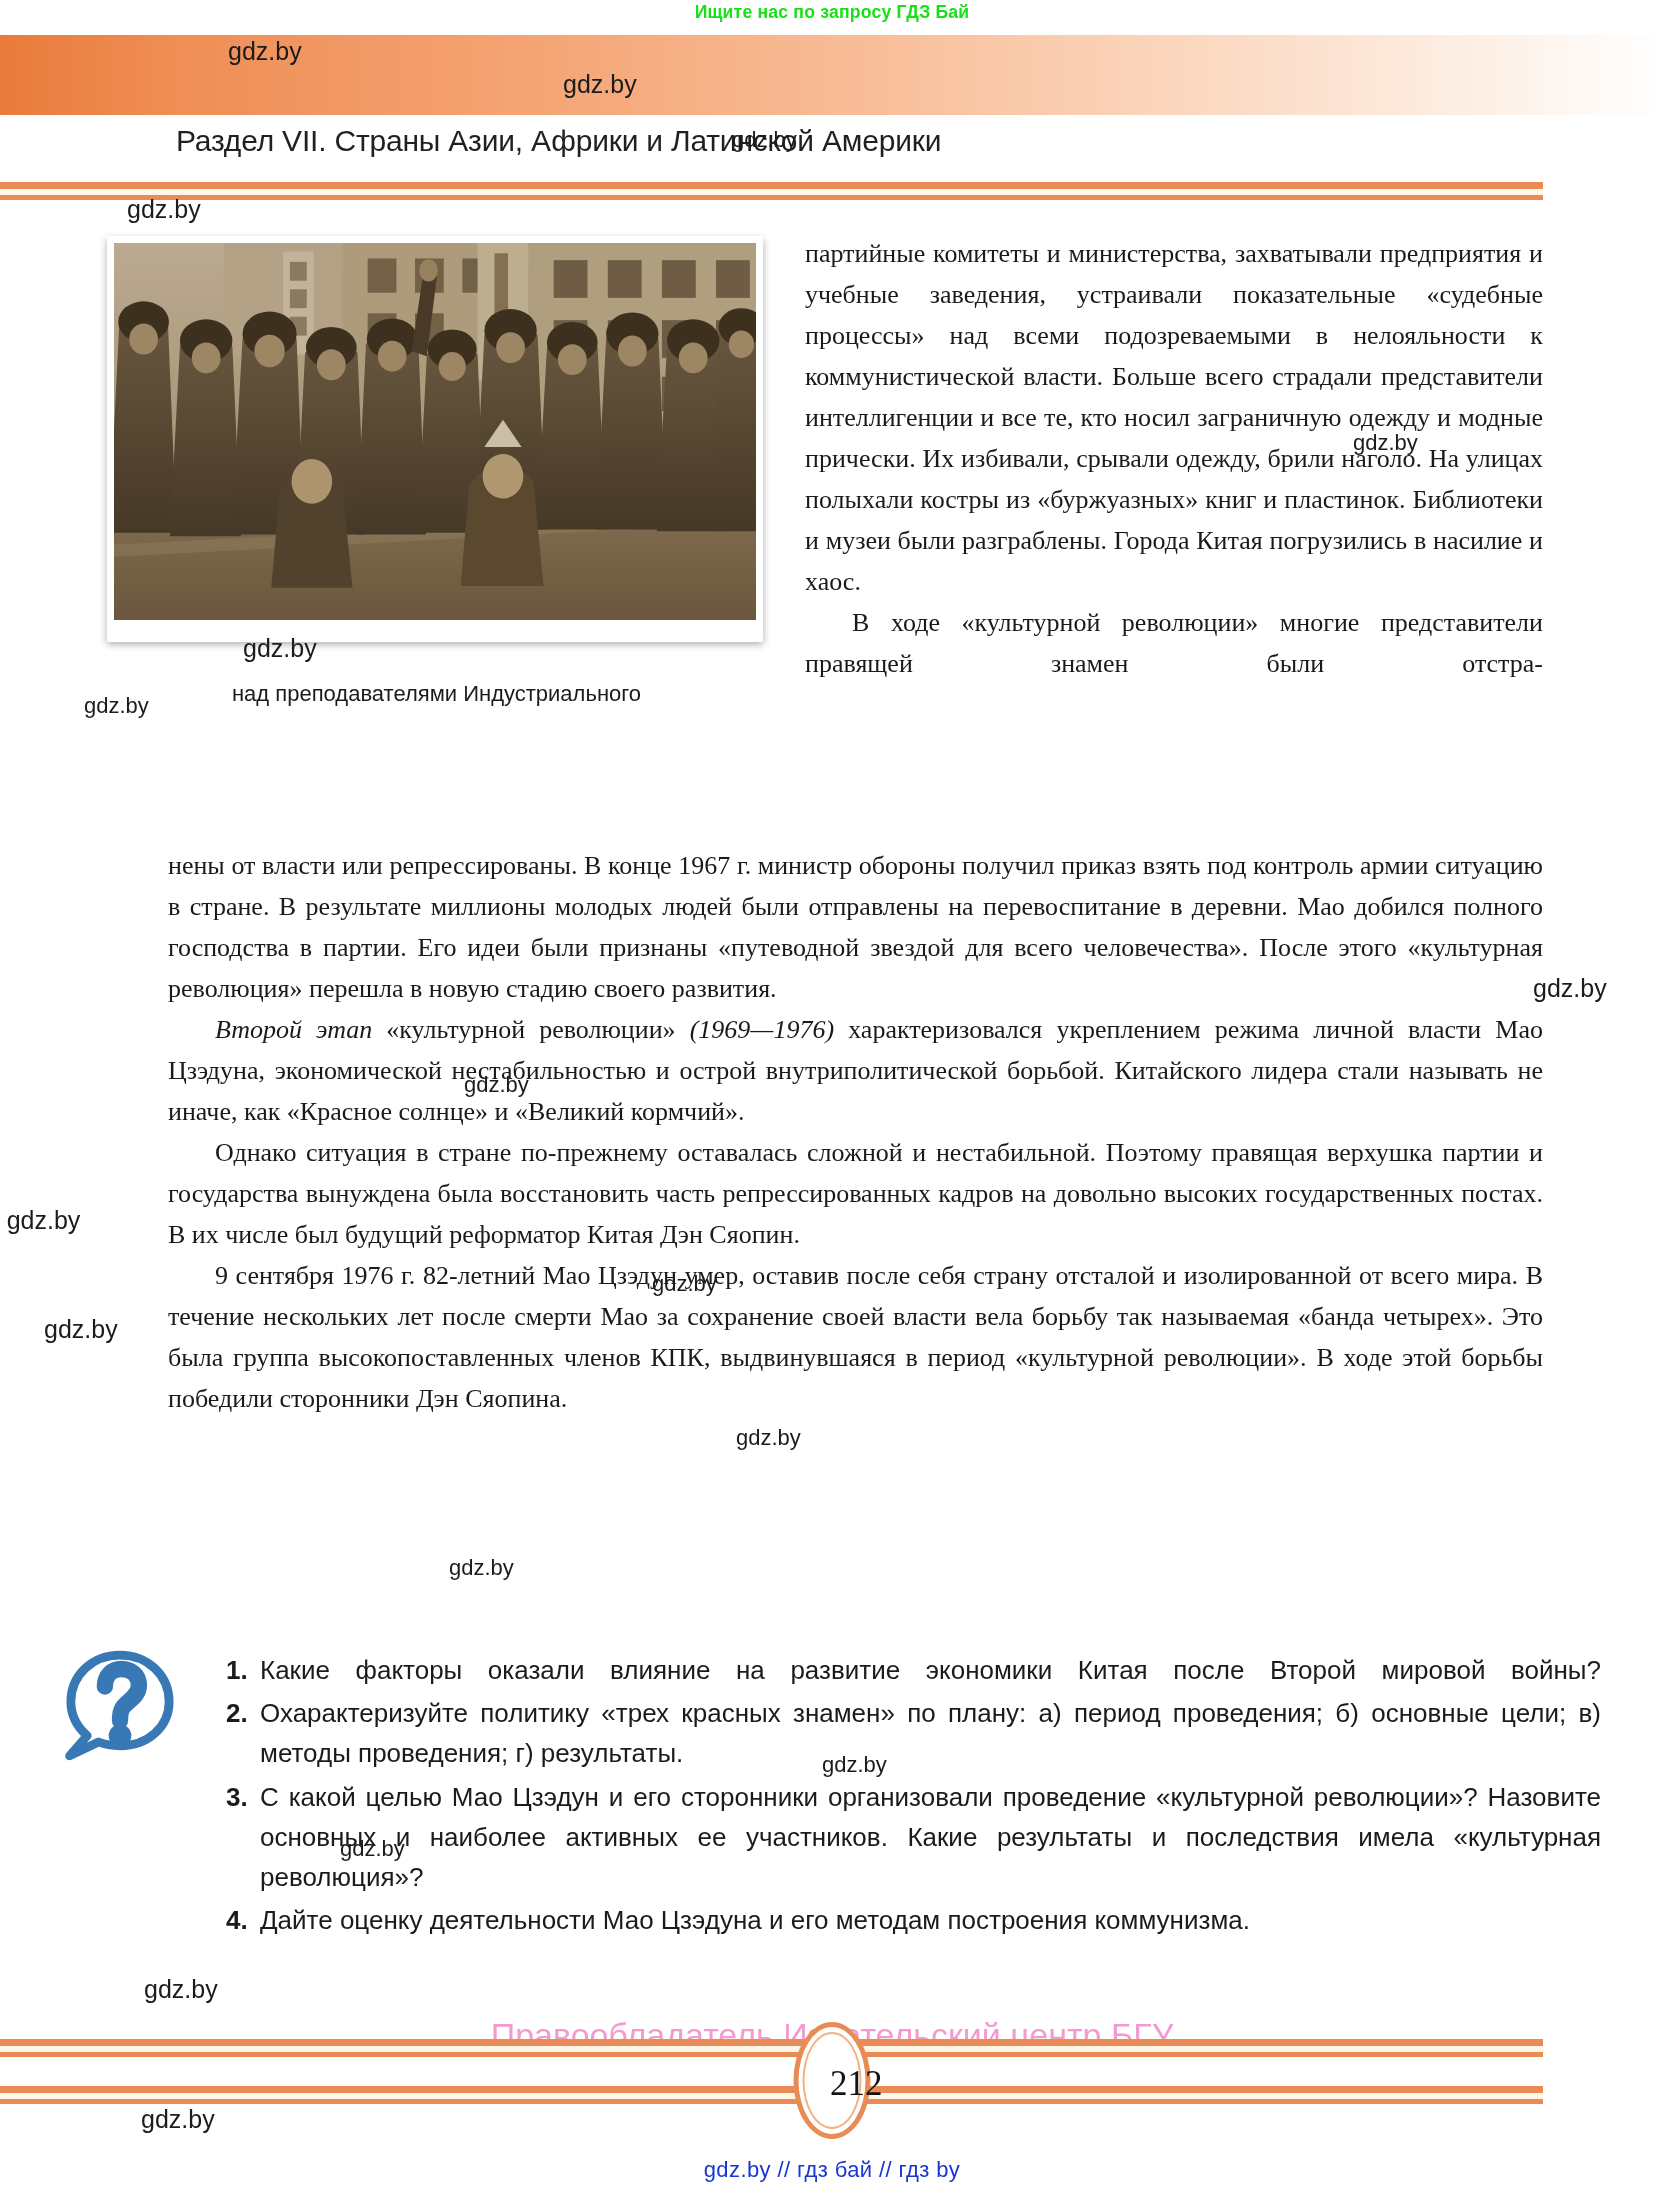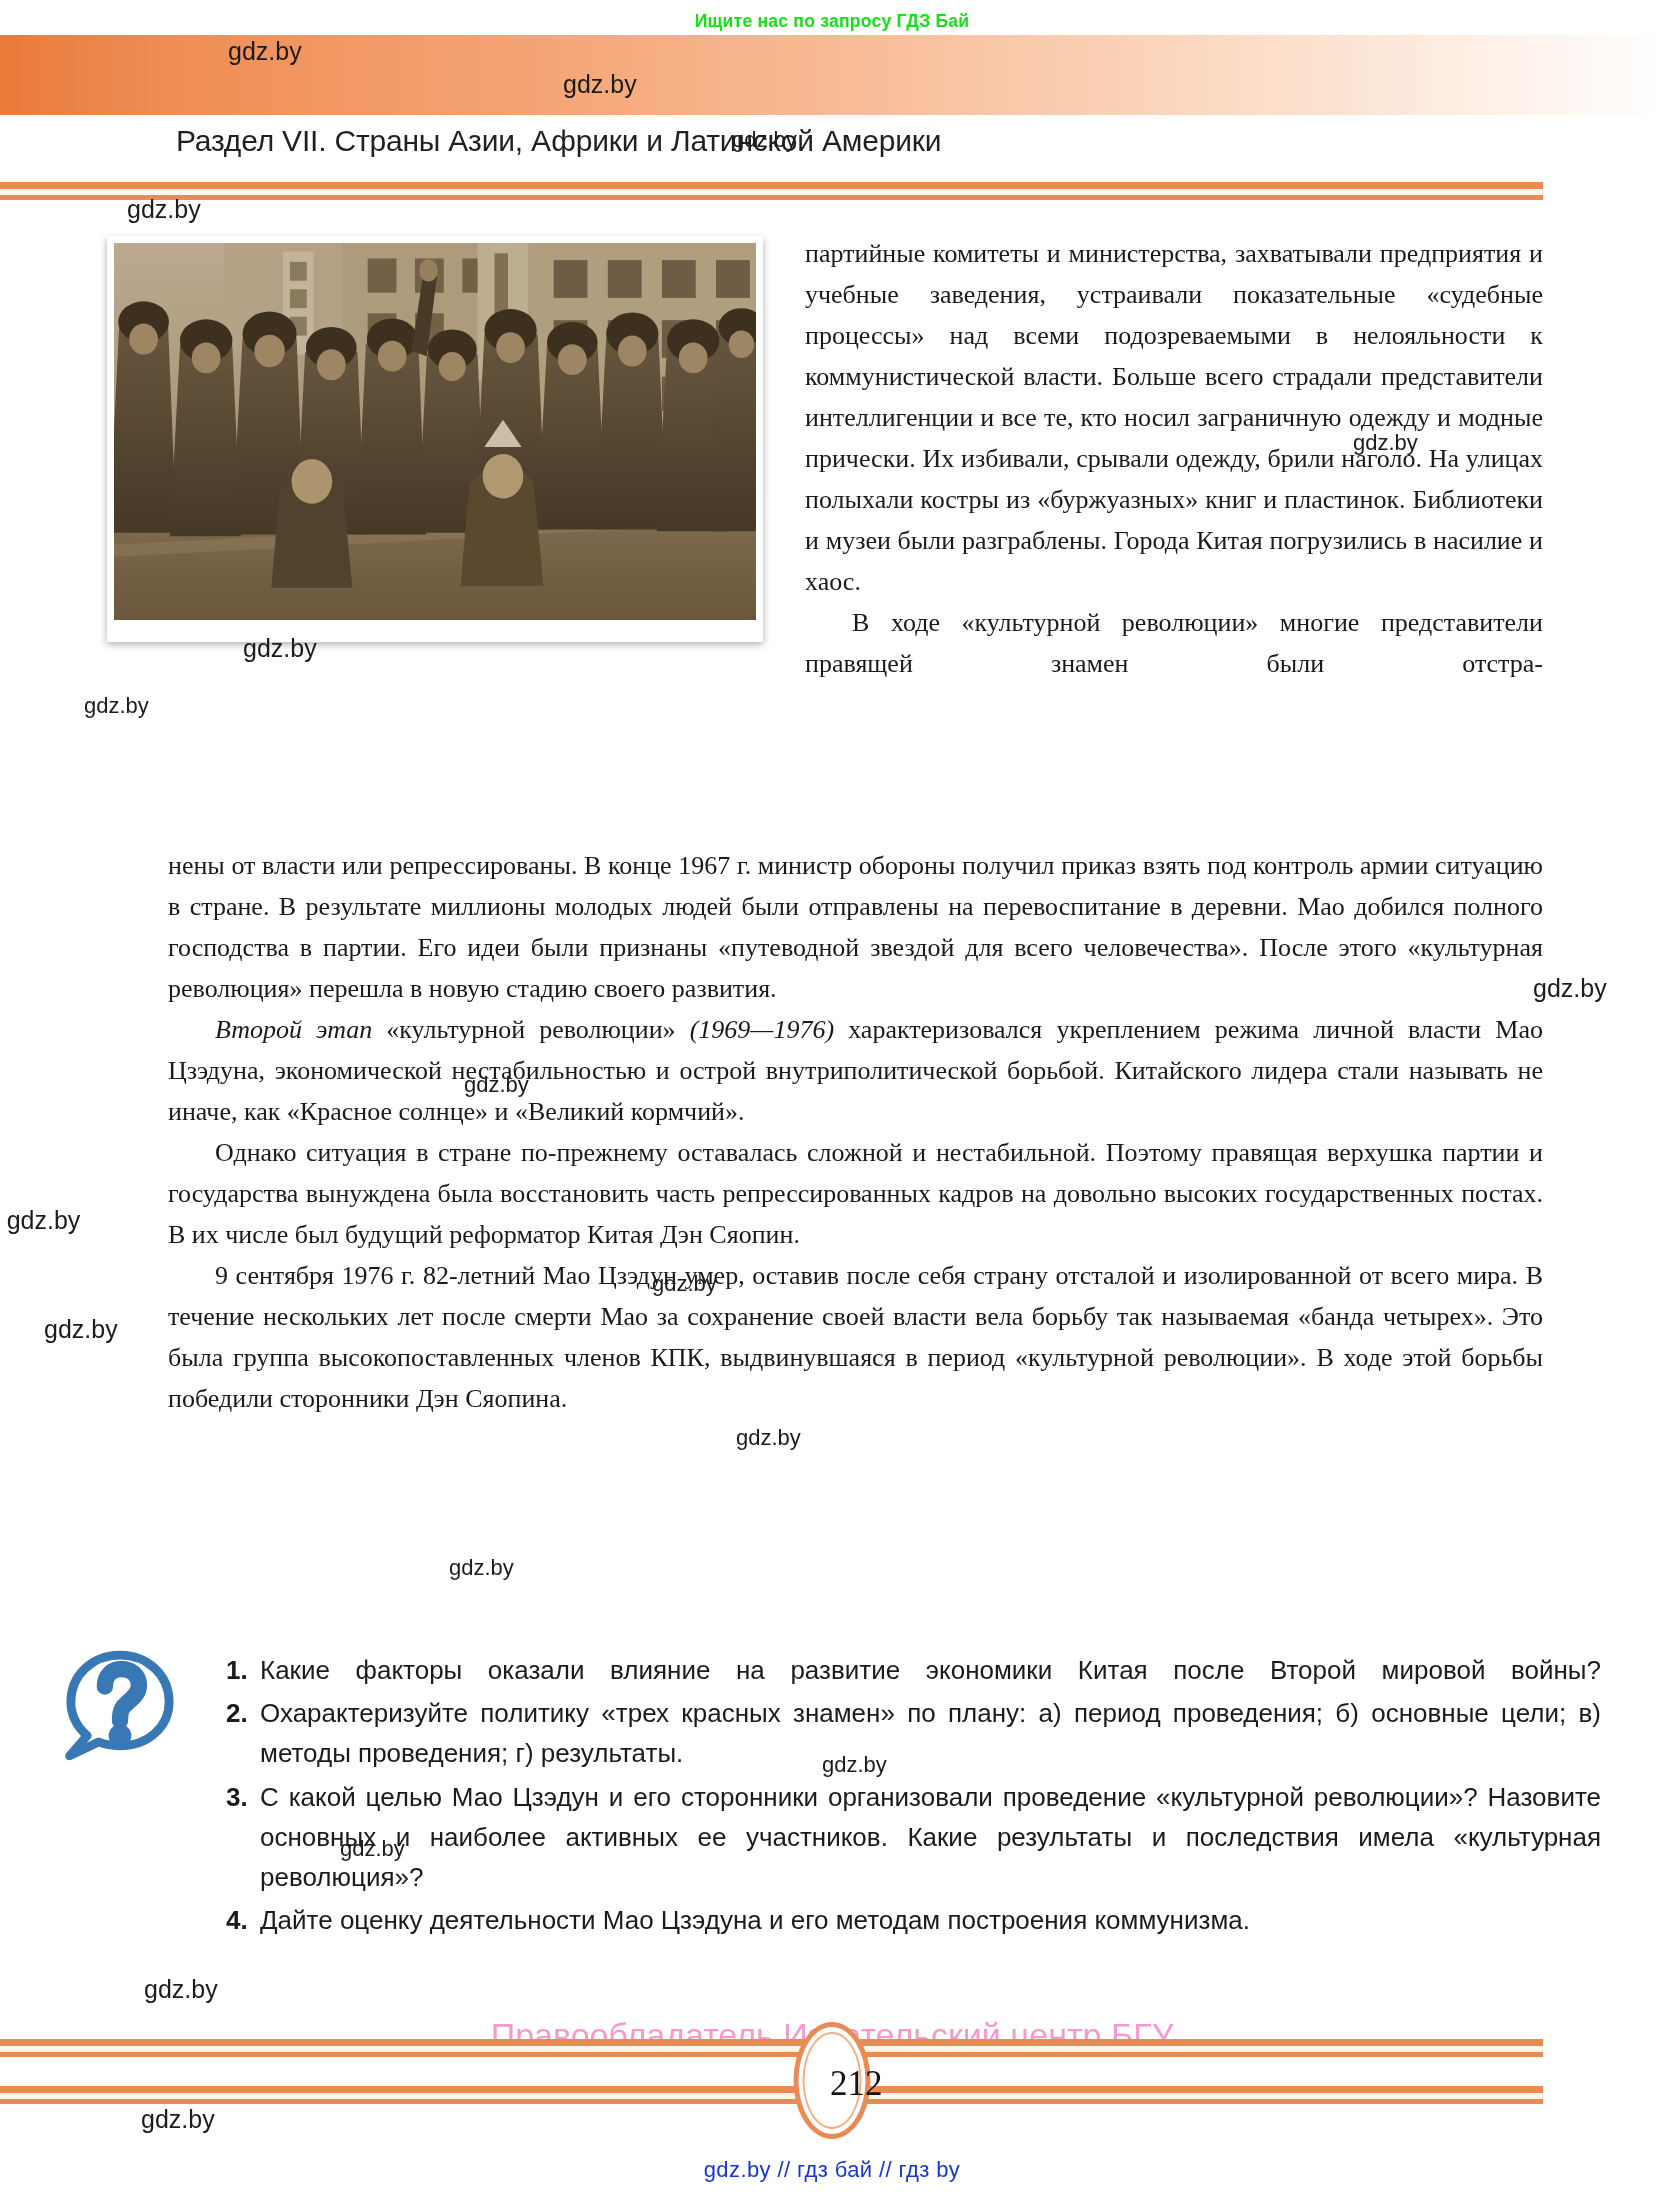--- a/index.html
+++ b/index.html
@@ -12,21 +12,21 @@
     height: 2205px;
     position: relative;
     overflow: hidden;
     font-family: "Liberation Serif", serif;
     color: #1a1a1a;
   }
 
   
   .promo-line {
     position: absolute;
-    top: 11px;
+    top: 2px;
     left: 0;
     width: 1664px;
     text-align: center;
     font-family: "Liberation Sans", sans-serif;
     font-size: 17.6px;
     font-weight: 700;
     color: #16e016;
     letter-spacing: 0.2px;
   }
 
@@ -352,20 +352,21 @@
         <path d="M438 238 l22 -32 22 32 z" fill="#efe6d2"></path>
       </g>
 
       <rect x="0" y="0" width="760" height="440" fill="#8a6b3f" opacity=".22"></rect>
       <rect x="0" y="0" width="760" height="440" fill="#000" opacity=".06"></rect>
     </svg>
   </div>
 </div>
 
 <div class="photo-caption">
+  <div>над преподавателями Индустриального</div>
 </div>
 
 <div class="col-right">
   <p>партийные комитеты и министерства, захватывали предприятия и учебные заведения, устраивали показательные «судебные процессы» над всеми подозреваемыми в нелояльности к коммунистической власти. Больше всего страдали представители интеллигенции и все те, кто носил заграничную одежду и модные прически. Их избивали, срывали одежду, брили наголо. На улицах полыхали костры из «буржуазных» книг и пластинок. Библиотеки и музеи были разграблены. Города Китая погрузились в насилие и хаос.</p>
   <p class="indent">В ходе «культурной революции» многие представители правящей знамен были отстра-</p>
 </div>
 
 <div class="flow">
   <p>нены от власти или репрессированы. В конце 1967 г. министр обороны получил приказ взять под контроль армии ситуацию в стране. В результате миллионы молодых людей были отправлены на перевоспитание в деревни. Мао добился полного господства в партии. Его идеи были признаны «путеводной звездой для всего человечества». После этого «культурная революция» перешла в новую стадию своего развития.</p>
   <p class="ind"><i>Второй этап</i><span> «культурной революции» </span><i>(1969—1976)</i><span> характеризовался укреплением режима личной власти Мао Цзэдуна, экономической нестабильностью и острой внутриполитической борьбой. Китайского лидера стали называть не иначе, как «Красное солнце» и «Великий кормчий».</span></p>

